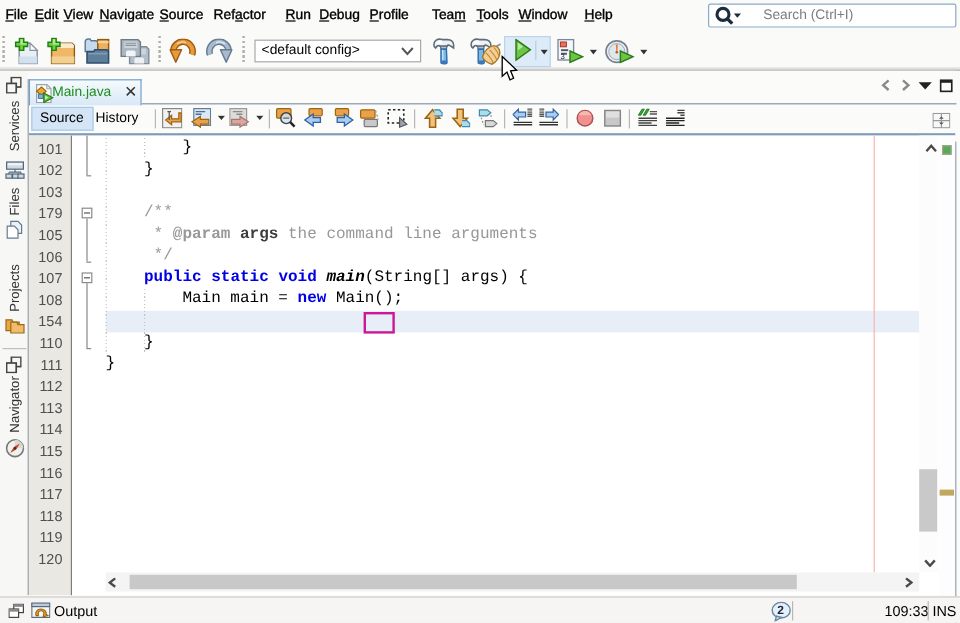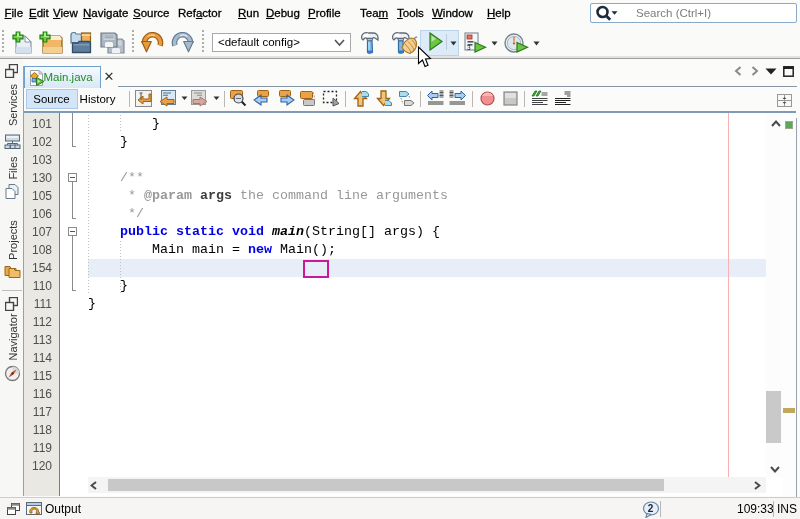--- a/index.html
+++ b/index.html
@@ -20,21 +20,21 @@
 #combo .cbtn { position:absolute; right:0; top:0; width:20px; height:17px; }
 #runbox { position:absolute; left:420px; top:4px; width:39px; height:26px; background:#ddebf8; border:1px solid #b9d3ea; }
 
 #main { position:absolute; left:0; top:59px; width:800px; height:438px; background:#fbfbfa; }
 #dockbar { position:absolute; left:0; top:0; width:23px; height:438px; background:#f7f7f6; }
 .vlabel { position:absolute; left:13px; font-size:11px; color:#333; transform:translate(-50%,-50%) rotate(-90deg); white-space:nowrap; }
 
 #tabctrls { position:absolute; left:29px; top:0; width:768px; height:29px; }
 #tabstrip { position:absolute; left:23px; top:0; width:773px; height:29px; background:#fbfbfa; }
 #bluestrip { position:absolute; left:118px; top:27px; width:679px; height:1px; background:#8595a5; }
-#tab1 { position:absolute; left:23.5px; top:7px; width:77px; height:22px; background:linear-gradient(#f5fafd,#d8e8f7); border:1px solid #6f9fcc; border-bottom:none; }
+#tab1 { position:absolute; left:23.5px; top:7px; width:94px; height:22px; background:linear-gradient(#f5fafd,#d8e8f7); border:1px solid #6f9fcc; border-bottom:none; }
 #tab1 .tname { position:absolute; left:19px; top:4px; font-size:11.5px; color:#1e8e1e; }
 #tab1 .tx { position:absolute; left:79px; top:2px; font-size:13px; color:#333; }
 
 #edbar { position:absolute; left:24px; top:29px; width:772px; height:22px; background:#fbfbfa; }
 #edbar .btn { position:absolute; top:1px; height:20px; font-size:11.5px; color:#000; text-align:center; }
 #srcbtn { left:1.5px; width:52px; background:#d3e5f6; border:1px solid #a9c9e8; line-height:18px; }
 #histbtn { left:53px; width:41px; line-height:20px; }
 .esep { position:absolute; top:3px; width:1px; height:16px; background:#b9b7b4; }
 #edline { position:absolute; left:24px; top:52px; width:772px; height:2px; background:#7d9ab8; }
 
@@ -374,21 +374,21 @@
     <div id="redline"></div>
     <div class="guide" style="left:64px;top:2px;height:180px"></div>
     <div class="guide" style="left:96px;top:2px;height:18px"></div>
     <div class="guide" style="left:96px;top:128px;height:54px"></div>
     <div id="gutter"></div>
     <div id="gutline"></div>
     <div id="box200"></div>
     <div class="lnum" style="top:2px">101</div>
     <div class="lnum" style="top:20px">102</div>
     <div class="lnum" style="top:38px">103</div>
-    <div class="lnum" style="top:56px">130</div>
+    <div class="lnum" style="top:56px">179</div>
     <div class="lnum" style="top:74px">105</div>
     <div class="lnum" style="top:92px">106</div>
     <div class="lnum" style="top:110px">107</div>
     <div class="lnum" style="top:128px">108</div>
     <div class="lnum" style="top:146px">154</div>
     <div class="lnum" style="top:164px">110</div>
     <div class="lnum" style="top:182px">111</div>
     <div class="lnum" style="top:200px">112</div>
     <div class="lnum" style="top:218px">113</div>
     <div class="lnum" style="top:236px">114</div>

